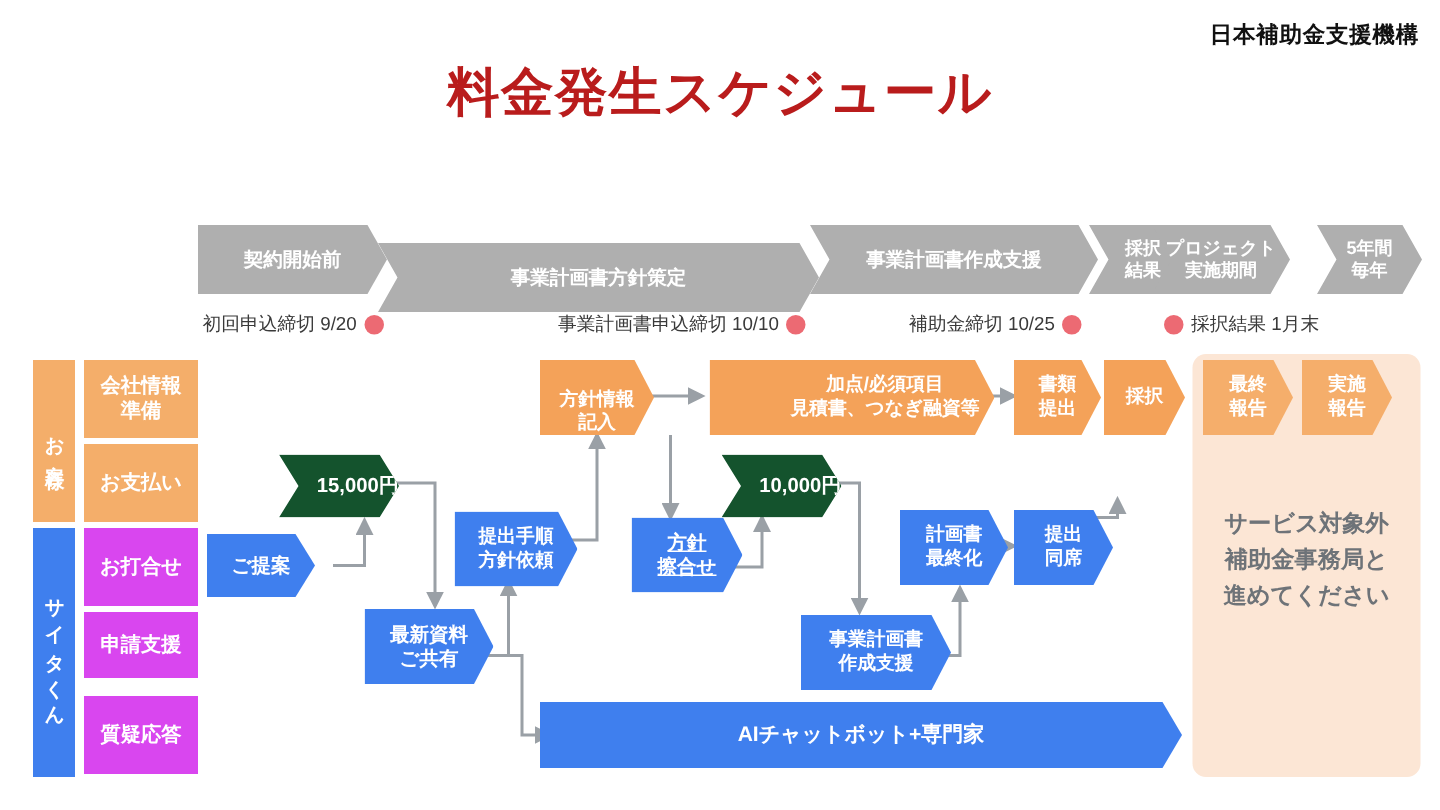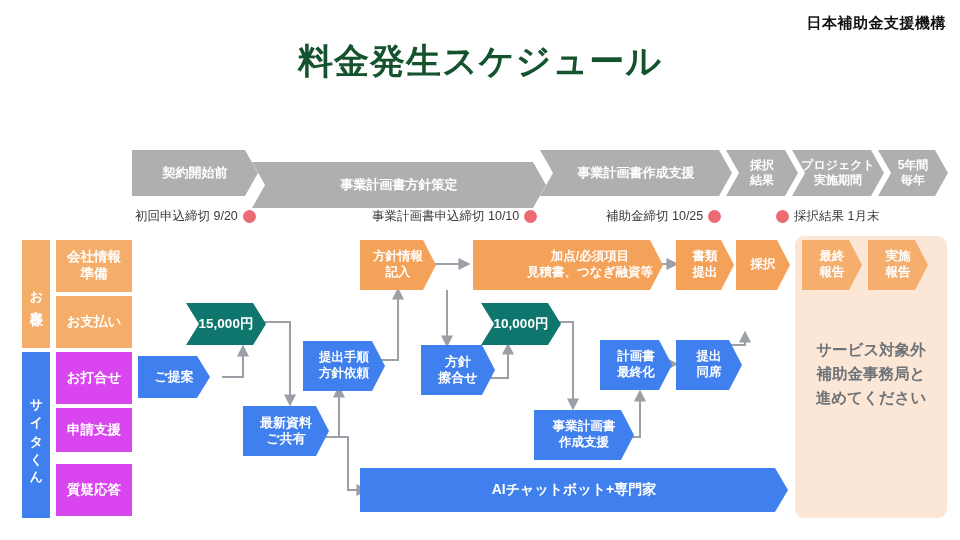--- a/index.html
+++ b/index.html
@@ -12,21 +12,21 @@
   }
   #stage { position: relative; width: 960px; height: 540px; }
 
   
   #page-title {
     position: absolute;
     left: 0; right: 0; top: 38px;
     text-align: center;
     font-size: 35px;
     font-weight: bold;
-    color: #14532d;
+    color: #b91c1c;
     letter-spacing: 1px;
   }
   #brand-logo {
     position: absolute;
     right: 14px; top: 14px;
     font-size: 15px;
     font-weight: bold;
     color: #111111;
     letter-spacing: 0.5px;
   }
@@ -102,21 +102,21 @@
     text-align: center;
     line-height: 1.25;
   }
   .lanebox.cust { background: #F4AE6A; }
   .lanebox.bot  { background: #d946ef; }
 
   
   .orange { background: #F4A259; }
   .orange-lt { background: #F5AE6B; }
   .blue   { background: #3F7FEE; }
-  .pink   { background: #0f766e; }
+  .pink   { background: #14532d; justify-content: flex-end; }
 
   
   #outside-panel {
     position: absolute;
     left: 795px; top: 236px;
     width: 152px; height: 282px;
     background: #FCE6D5;
     border-radius: 9px;
   }
   #outside-note {
@@ -149,21 +149,21 @@
   </div>
   <div class="chev phase notch" style="left:540px; top:150px; width:192px;">
     <span>事業計画書作成支援</span>
   </div>
   <div class="chev phase notch small" style="left:726px; top:150px; width:72px;">
     <span style="display:block;">
       <span>採択</span><br>
       <span>結果</span>
     </span>
   </div>
-  <div class="chev phase notch small" style="left:792px; top:150px; width:92px;">
+  <div class="chev phase notch small" style="left:768px; top:150px; width:92px;">
     <span style="display:block;">
       <span>プロジェクト</span><br>
       <span>実施期間</span>
     </span>
   </div>
   <div class="chev phase notch small" style="left:878px; top:150px; width:70px;">
     <span style="display:block;">
       <span>5年間</span><br>
       <span>毎年</span>
     </span>
@@ -271,29 +271,29 @@
     </span>
   </div>
 
   <div class="chev blue" style="left:303px; top:341px; width:82px; height:50px; font-size:12.5px;">
     <span style="display:block;">
       <span>提出手順</span><br>
       <span>方針依頼</span>
     </span>
   </div>
 
-  <div class="chev orange" style="left:360px; top:240px; width:76px; height:50px; font-size:12.5px;">
+  <div class="chev orange" style="left:360px; top:240px; width:76px; height:50px; font-size:12.5px;align-items:flex-end;">
     <span style="display:block;">
       <span>方針情報</span><br>
       <span>記入</span>
     </span>
   </div>
 
   <div class="chev blue" style="left:421px; top:345px; width:74px; height:50px; font-size:13px;">
-    <span style="display:block;">
+    <span style="display:block;text-decoration:underline;">
       <span>方針</span><br>
       <span>擦合せ</span>
     </span>
   </div>
 
   <div class="chev orange" style="left:473px; top:240px; width:190px; height:50px; font-size:12.5px;">
     <span style="display:block;margin-left:44px;">
       <span>加点/必須項目</span><br>
       <span>見積書、つなぎ融資等</span>
     </span>

